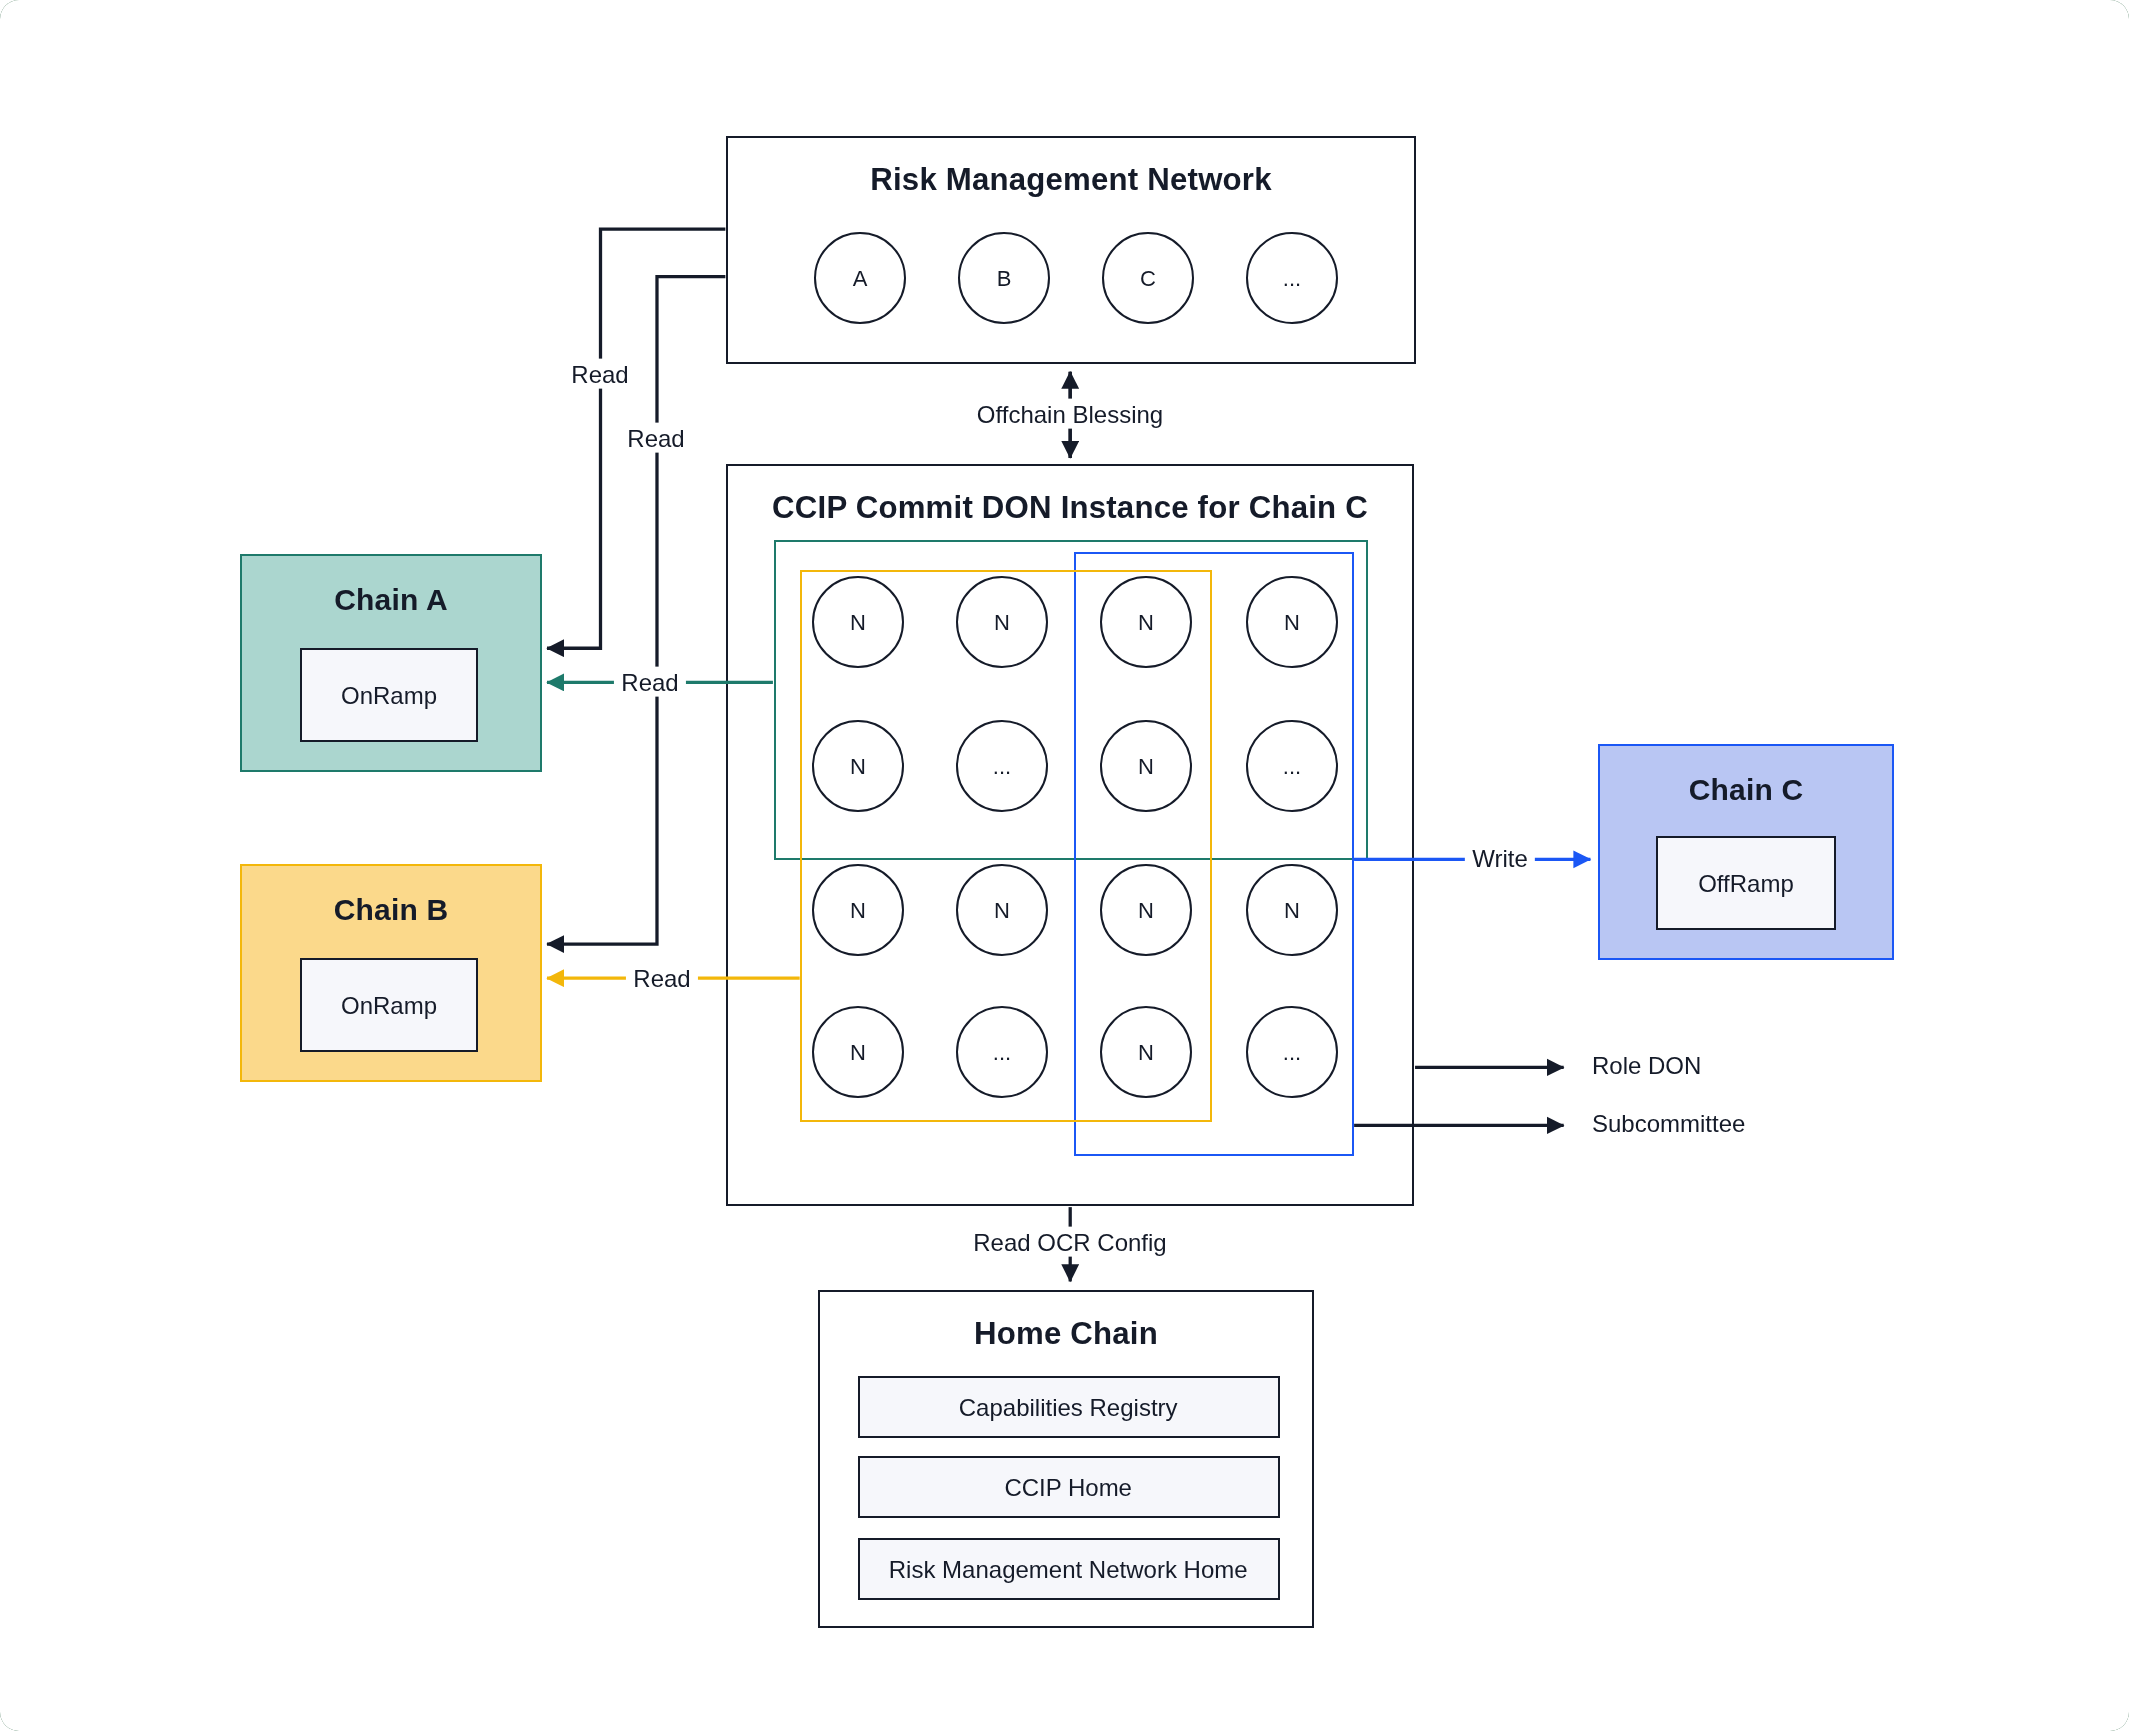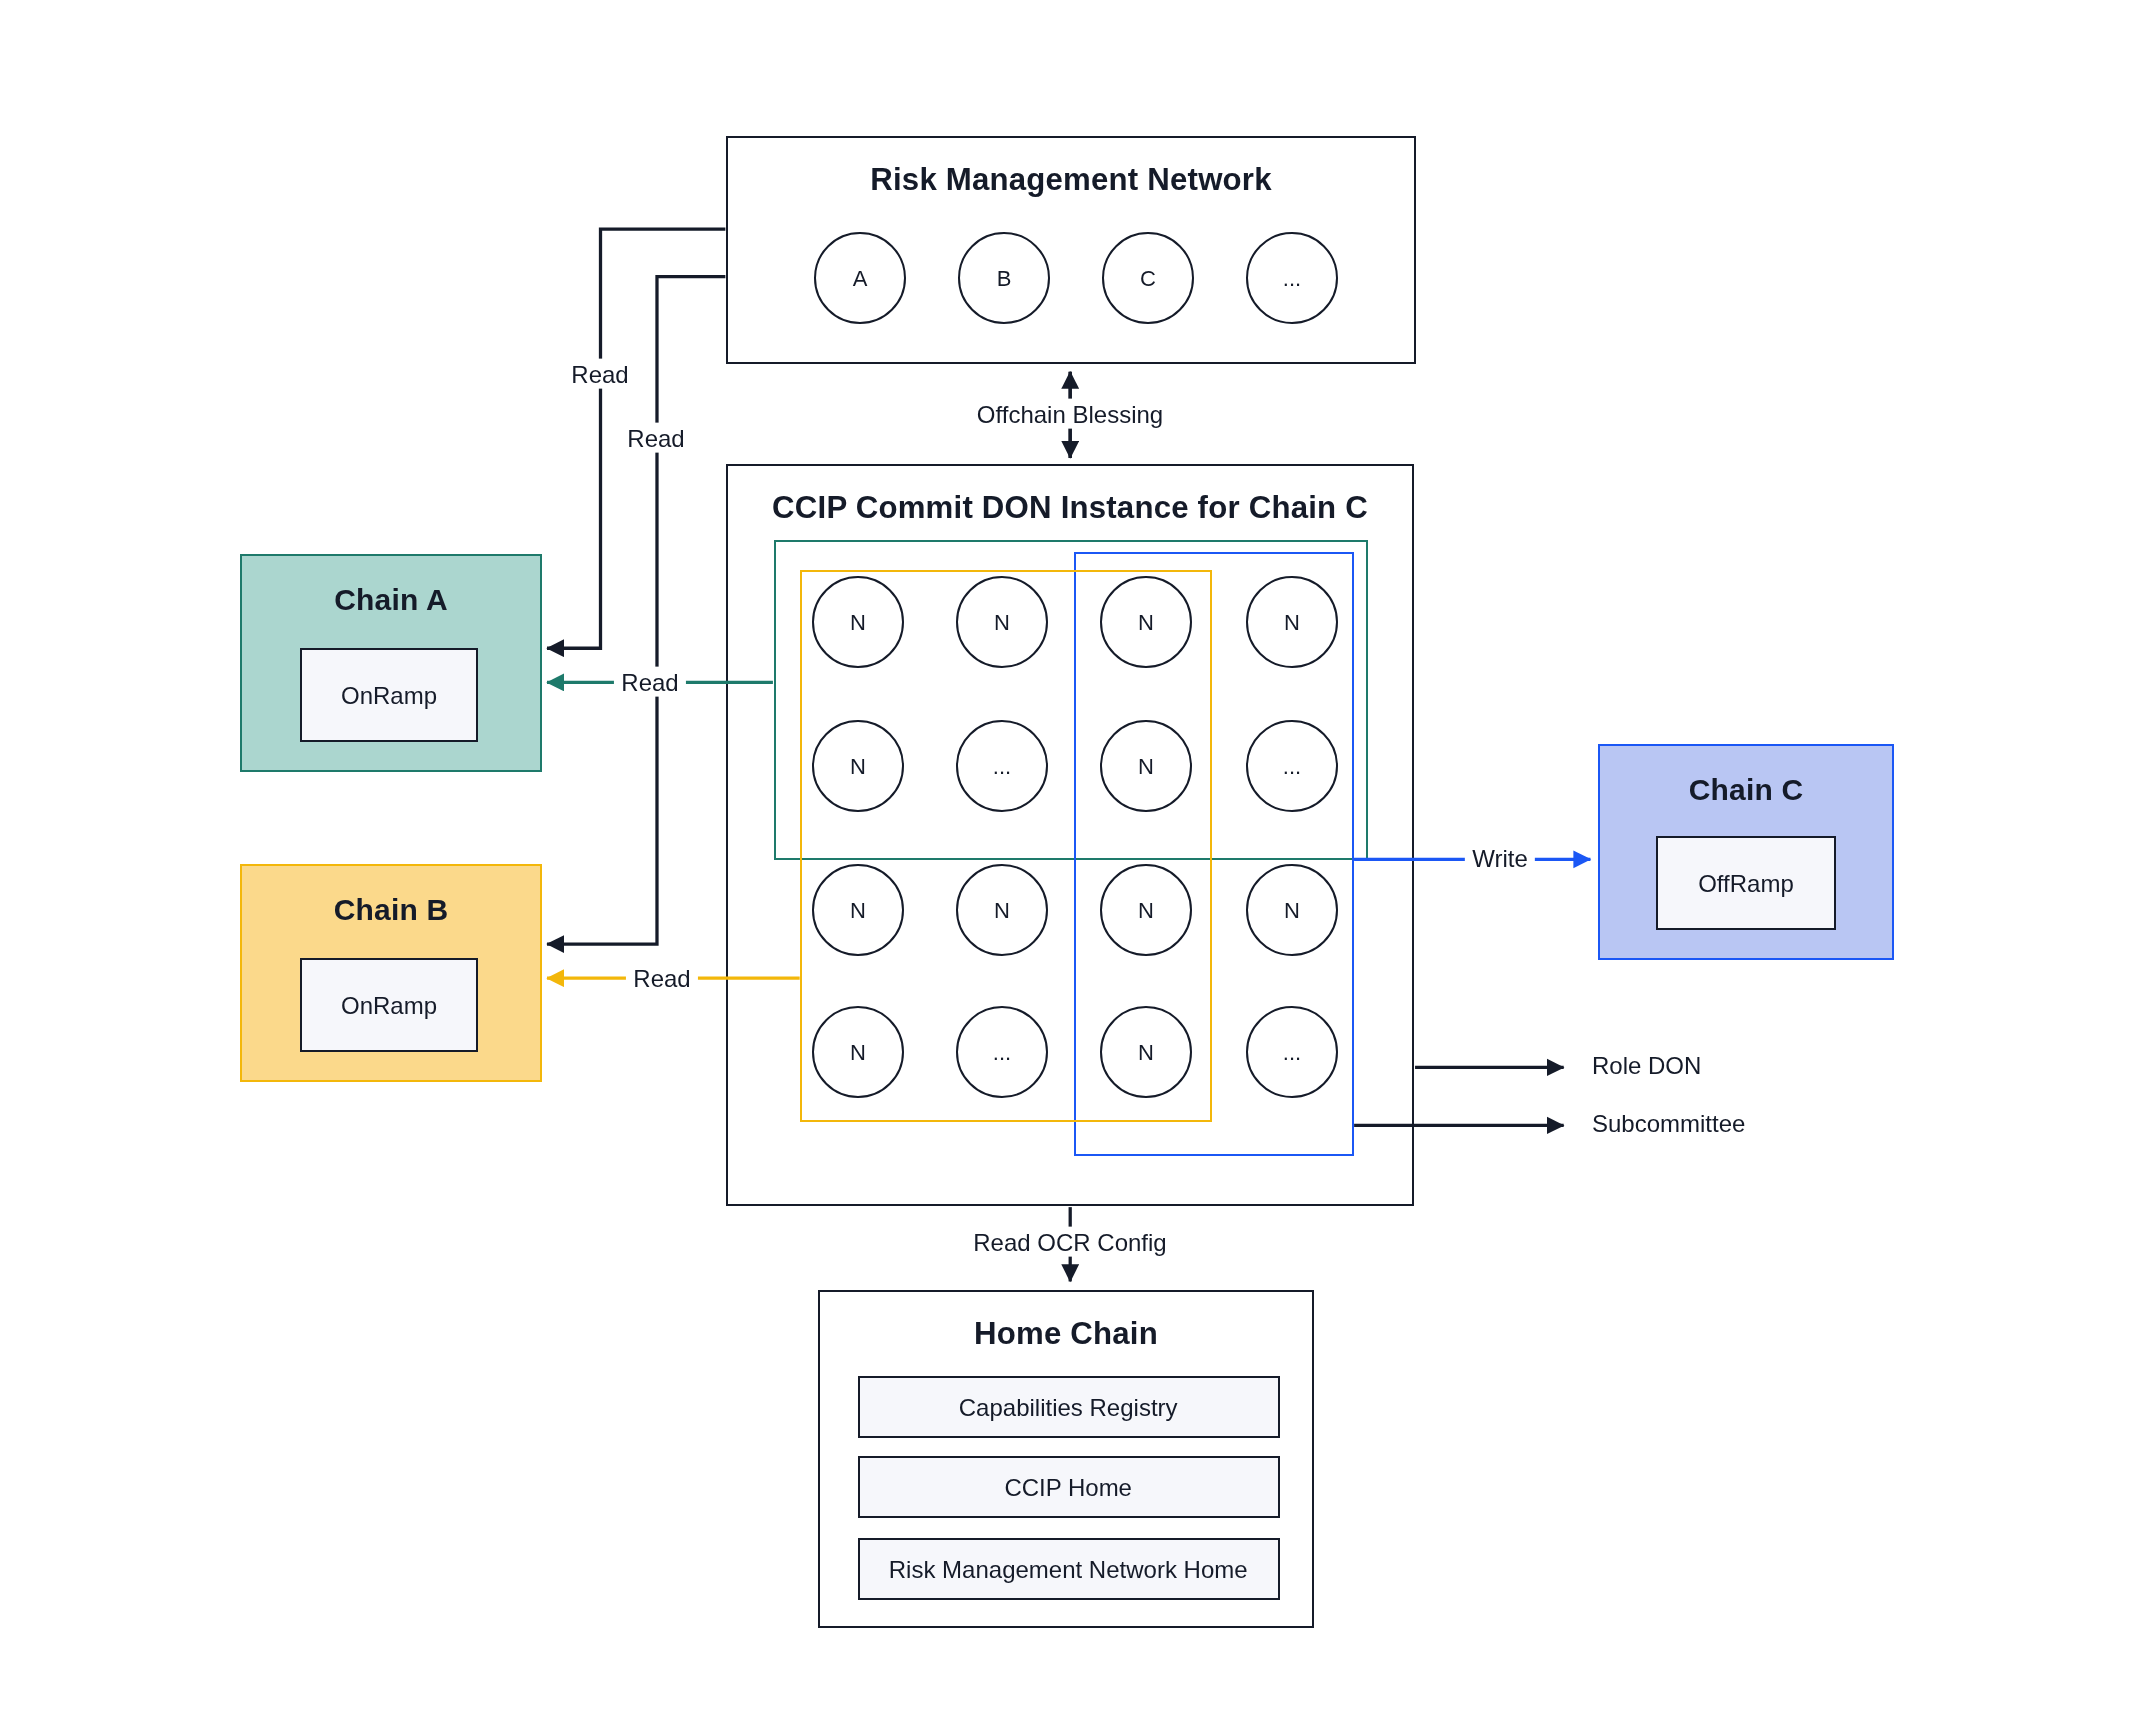--- a/index.html
+++ b/index.html
@@ -3,21 +3,21 @@
 <meta charset="utf-8">
 <style>
   :root{
     --ink:#151b29; --teal:#1e7a6b; --teal-fill:#abd6cf;
     --yellow:#f3b70a; --yellow-fill:#fbd98b;
     --blue:#1b57f5; --blue-fill:#b9c6f3; --panel:#f6f7fb;
   }
   *{box-sizing:border-box;margin:0;padding:0;}
   html,body{background:#ffffff;}
   body{font-family:"Liberation Sans", sans-serif;color:var(--ink);}
-  .stage{width:2129px;height:1731px;overflow:hidden;background:#14532d;}
+  .stage{width:2129px;height:1731px;overflow:hidden;background:#14532d;border-radius:19px;}
   .canvas{width:1065px;height:866px;position:relative;background:#fff;
           transform:scale(2);transform-origin:0 0;}
   .box{position:absolute;border:1.9px solid var(--ink);background:#fff;}
   .box-title{position:absolute;left:0;right:0;text-align:center;font-weight:700;
              font-size:15.6px;letter-spacing:0.1px;}
   .chain{border-width:1.9px;}
   .chain .box-title{font-size:15px;}
   .node{position:absolute;width:46px;height:46px;border:1.9px solid var(--ink);
         border-radius:50%;background:#fff;display:flex;align-items:center;
         justify-content:center;font-size:11px;font-weight:500;}

